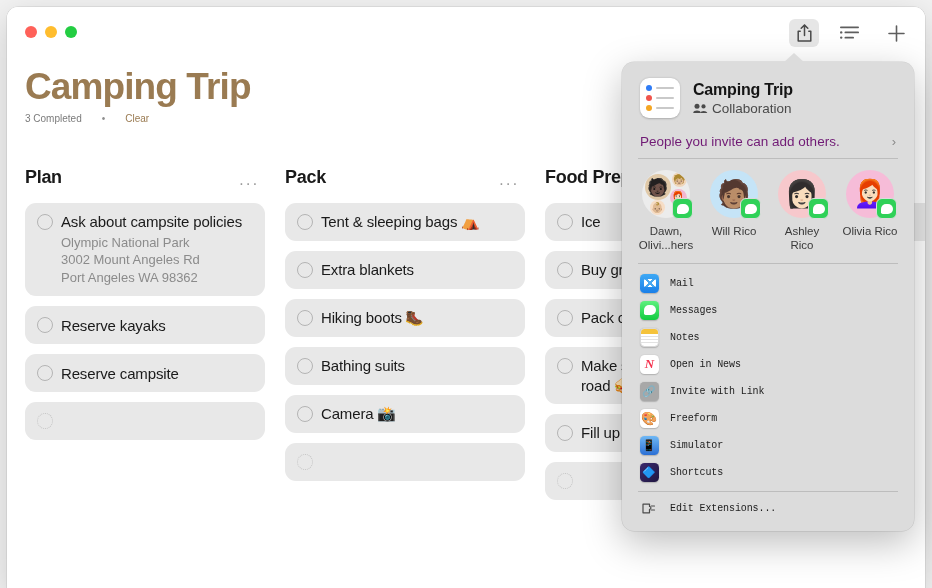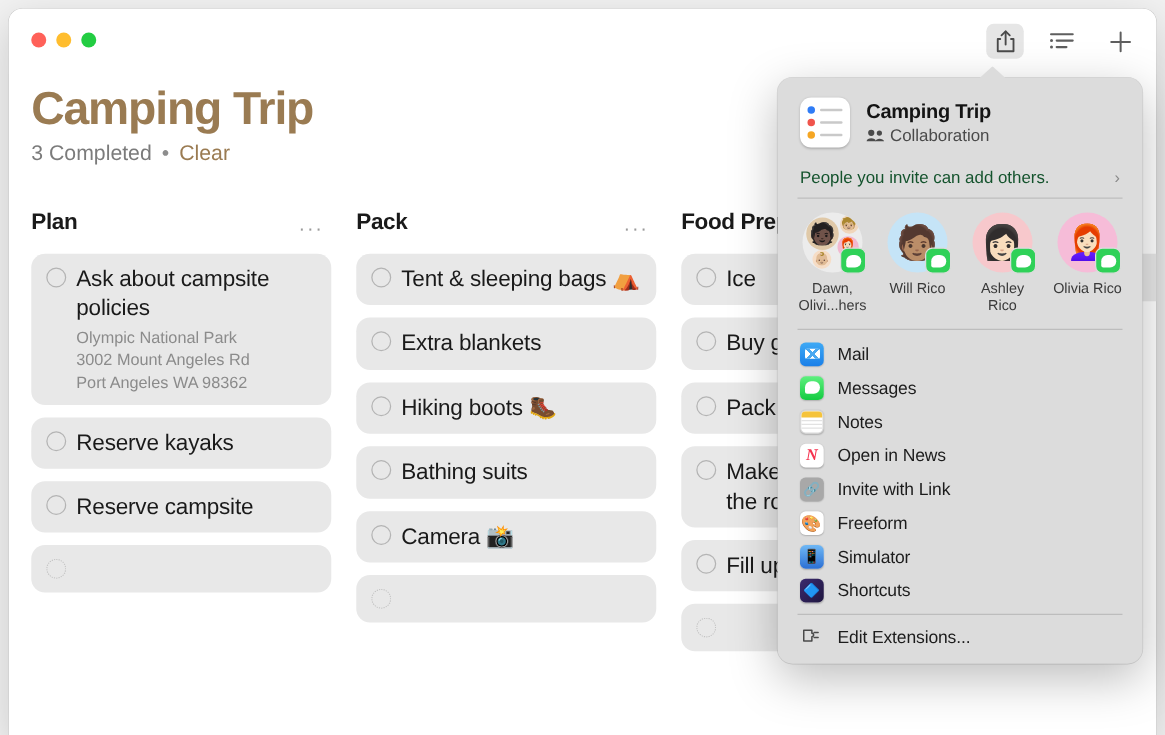--- a/index.html
+++ b/index.html
@@ -52,22 +52,22 @@
 
   
   .list-header { position: absolute; left: 18px; top: 60px; }
   .list-title {
     font-size: 37px; font-weight: bold;
     color: #9a7b52; letter-spacing: -0.9px;
     line-height: 1.06;
   }
   .list-sub {
     margin-top: 7px;
-    font-size: 17px; color: #7b7b7b;
-    display: flex; align-items: center; gap: 8px;
+    font-size: 10px; color: #7b7b7b;
+    display: flex; align-items: center; gap: 20px;
   }
   .list-sub .dot { color: #8d8d8d; }
   .clear-link { color: #9a7b52; }
 
   
   .columns {
     position: absolute; left: 0; top: 155px;
     width: 918px; height: 426px;
     display: flex;
     padding-left: 18px;
@@ -91,21 +91,21 @@
     display: flex; flex-direction: column; justify-content: center;
   }
   .task .circle {
     position: absolute; left: 12px; top: 11px;
     width: 16px; height: 16px; border-radius: 50%;
     border: 1.4px solid #b4b4b4;
   }
   .task.empty { min-height: 38px; }
   .task.empty .circle { border-style: dotted; border-color: #c2c2c2; }
   .task-title {
-    font-size: 18px; color: #1a1a1a; line-height: 1.3;
+    font-size: 15px; color: #1a1a1a; line-height: 1.3;
     letter-spacing: -0.15px;
   }
   .task-notes {
     font-size: 13px; color: #8b8b8b; line-height: 1.38;
     margin-top: 2px; white-space: pre-line;
   }
 
   
   .popover {
     position: absolute;
@@ -141,21 +141,21 @@
   .pop-titles { display: flex; flex-direction: column; gap: 2px; }
   .pop-title { font-size: 16px; font-weight: bold; color: #141414; letter-spacing: -0.2px; }
   .pop-subrow { display: flex; align-items: center; gap: 4px; }
   .pop-sub { font-size: 13.5px; color: #4a4a4a; }
 
   .pop-perm {
     margin: 9px 16px 0; padding: 3px 2px 9px;
     border-bottom: 0.5px solid #bdbdbd;
     display: flex; align-items: center; justify-content: space-between;
   }
-  .pop-perm-text { font-size: 13.5px; color: #14532d; }
+  .pop-perm-text { font-size: 13.5px; color: #701a75; }
   .chev { color: #8a8a8a; font-size: 13px; }
 
   .people { display: flex; padding: 11px 10px 6px; gap: 0; }
   .person { width: 68px; display: flex; flex-direction: column; align-items: center; }
   .avatar-wrap { position: relative; width: 48px; height: 48px; }
   .avatar {
     width: 48px; height: 48px; border-radius: 50%;
     display: flex; align-items: center; justify-content: center;
     font-size: 27px; overflow: hidden; line-height: 1;
   }
@@ -187,21 +187,21 @@
     display: flex; align-items: center; gap: 11px;
     padding: 3.5px 18px; height: 27px;
   }
   .mi-icon {
     width: 19px; height: 19px; border-radius: 4.5px;
     display: flex; align-items: center; justify-content: center;
     font-size: 11px; flex: 0 0 19px;
     box-shadow: 0 0.5px 1.2px rgba(0,0,0,0.2);
     overflow: hidden; position: relative;
   }
-  .mi-label { font-size: 14px; color: #1c1c1c; letter-spacing: -0.1px; }
+  .mi-label { font-size: 10px; color: #1c1c1c; letter-spacing: -0.1px; font-family: Liberation Mono, monospace; }
 
   .ic-mail { background: linear-gradient(#3ea9f5, #1a7fe8); }
   .ic-mail .env { width: 12px; height: 8px; background: #fff; border-radius: 1.5px; position: relative; }
   .ic-mail .env:after {
     content: ""; position: absolute; left: 0; top: 0; width: 12px; height: 8px;
     background: linear-gradient(135deg, transparent 42%, #4aa8f0 43%, #4aa8f0 57%, transparent 58%),
                 linear-gradient(45deg, transparent 42%, #4aa8f0 43%, #4aa8f0 57%, transparent 58%);
   }
   .ic-msg { background: linear-gradient(#5ef07e, #13cb41); }
   .ic-msg .bub { width: 12px; height: 10px; background: #fff; border-radius: 6px 6px 6px 2px; }

